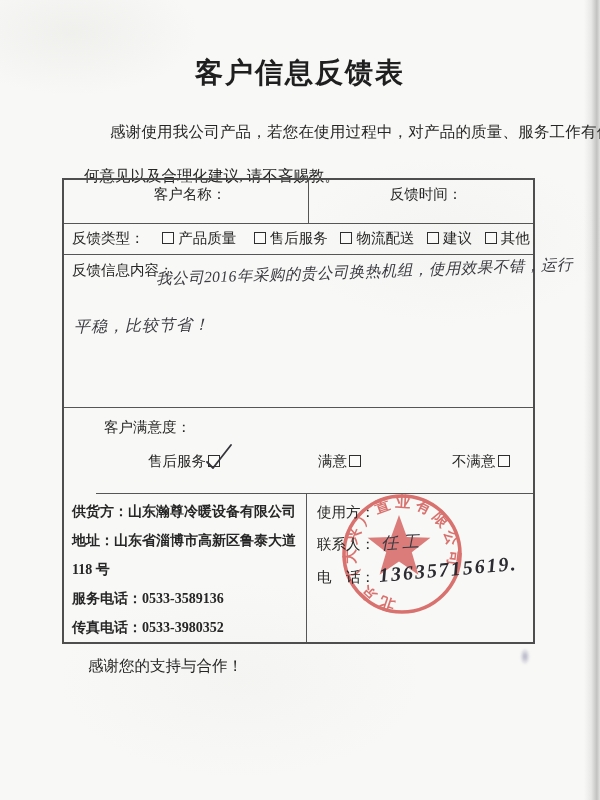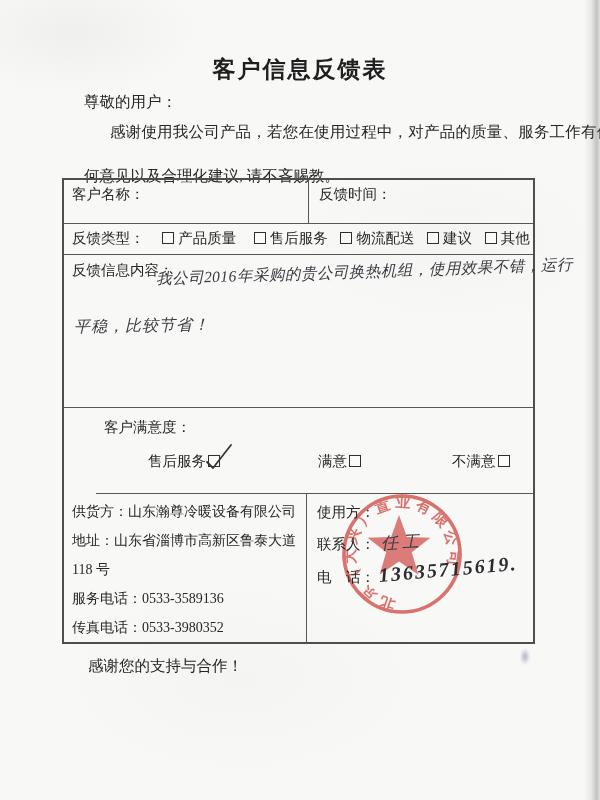--- a/index.html
+++ b/index.html
@@ -10,42 +10,42 @@
       radial-gradient(ellipse 220px 120px at 75% 30%, rgba(215,215,210,.12), rgba(0,0,0,0) 70%),
       radial-gradient(ellipse 260px 140px at 40% 85%, rgba(210,210,205,.10), rgba(0,0,0,0) 70%),
       #f8f8f6;
     font-family:"Liberation Serif","DejaVu Serif",serif;
     color:#262626;
   }
   .scan-edge{position:absolute;top:0;right:0;width:16px;height:100%;
     background:linear-gradient(to right, rgba(0,0,0,0), rgba(90,90,88,.10) 45%, rgba(70,70,68,.30) 80%, rgba(120,120,118,.18));}
   .title{position:absolute;top:54px;left:0;width:100%;text-align:center;
     font-family:Liberation Mono, monospace;font-weight:bold;
-    font-size:23px;letter-spacing:2px;color:#1f1f1f;}
+    font-size:28px;letter-spacing:2px;color:#1f1f1f;}
   .greeting{position:absolute;left:84px;top:92px;font-size:15.5px;}
   .intro1{position:absolute;left:110px;top:122px;font-size:15.5px;letter-spacing:.2px;white-space:nowrap;}
   .intro2{position:absolute;left:84px;top:166px;font-size:15.5px;}
   .closing{position:absolute;left:88px;top:656px;font-size:15.5px;}
 
   .form-table{position:absolute;left:62px;top:178px;width:473px;height:466px;
     border:2px solid #4e4e4e;box-sizing:border-box;display:flex;flex-direction:column;}
   .row{position:relative;border-bottom:1.5px solid #565656;box-sizing:border-box;}
-  .row1{height:48px;display:flex;}
+  .row1{height:48px;display:flex;text-align:center;}
   .row1 .cell-left{width:245px;border-right:1.5px solid #565656;box-sizing:border-box;
     line-height:29px;padding-left:8px;font-size:14.5px;}
   .row1 .cell-right{flex:1;line-height:29px;padding-left:10px;font-size:14.5px;}
   .row2{height:31px;line-height:29px;padding-left:8px;font-size:14.5px;white-space:nowrap;}
   .row2 .opt{margin-left:14px;}
   .row2 .opt.tight{margin-left:9px;font-family:Liberation Mono, monospace;}
   .row3{height:164px;padding:6px 8px;font-size:14.5px;}
   .row4{height:92px;padding:10px 8px 0 8px;font-size:14.5px;margin-left:32px;}
   .row5{flex:1;display:flex;border-bottom:none;}
   .row5 .supplier-cell{width:243px;border-right:1.5px solid #565656;box-sizing:border-box;
     padding:3px 6px 0 8px;font-size:14px;}
-  .row5 .supplier-cell div{line-height:29px;white-space:nowrap;}
+  .row5 .supplier-cell div{line-height:29px;white-space:nowrap;font-weight:bold;}
   .row5 .user-cell{flex:1;position:relative;padding:3px 0 0 10px;font-size:14.5px;}
   .row5 .user-cell .uline{line-height:31px;position:relative;z-index:3;}
 
   .cbx{display:inline-block;width:12px;height:12px;border:1.5px solid #2e2e2e;
     box-sizing:border-box;vertical-align:-1px;margin-right:4px;background:rgba(255,255,255,.4);}
   .cbx.after{margin-right:0;margin-left:2px;}
 
   .sat-opt{position:absolute;top:44px;white-space:nowrap;}
   .sat-opt .tickwrap{position:relative;display:inline-block;}
   .tick-svg{position:absolute;left:-2px;top:-14px;z-index:2;}
@@ -64,21 +64,20 @@
   .smudge{position:absolute;left:520px;top:648px;width:10px;height:17px;border-radius:50%;
     background:radial-gradient(ellipse at center, rgba(110,110,150,.55), rgba(110,110,150,0) 70%);
     filter:blur(1px);}
 </style>
 </head>
 <body>
 
 <div class="page">
 
   <div class="title">客户信息反馈表</div>
-  <div class="greeting">尊敬的用户：</div>
   <div class="intro1">感谢使用我公司产品，若您在使用过程中，对产品的质量、服务工作有任</div>
   <div class="intro2">何意见以及合理化建议, 请不吝赐教。</div>
 
   <div class="form-table">
 
     <div class="row row1">
       <div class="cell-left">
         <span>客户名称：</span>
       </div>
       <div class="cell-right">

